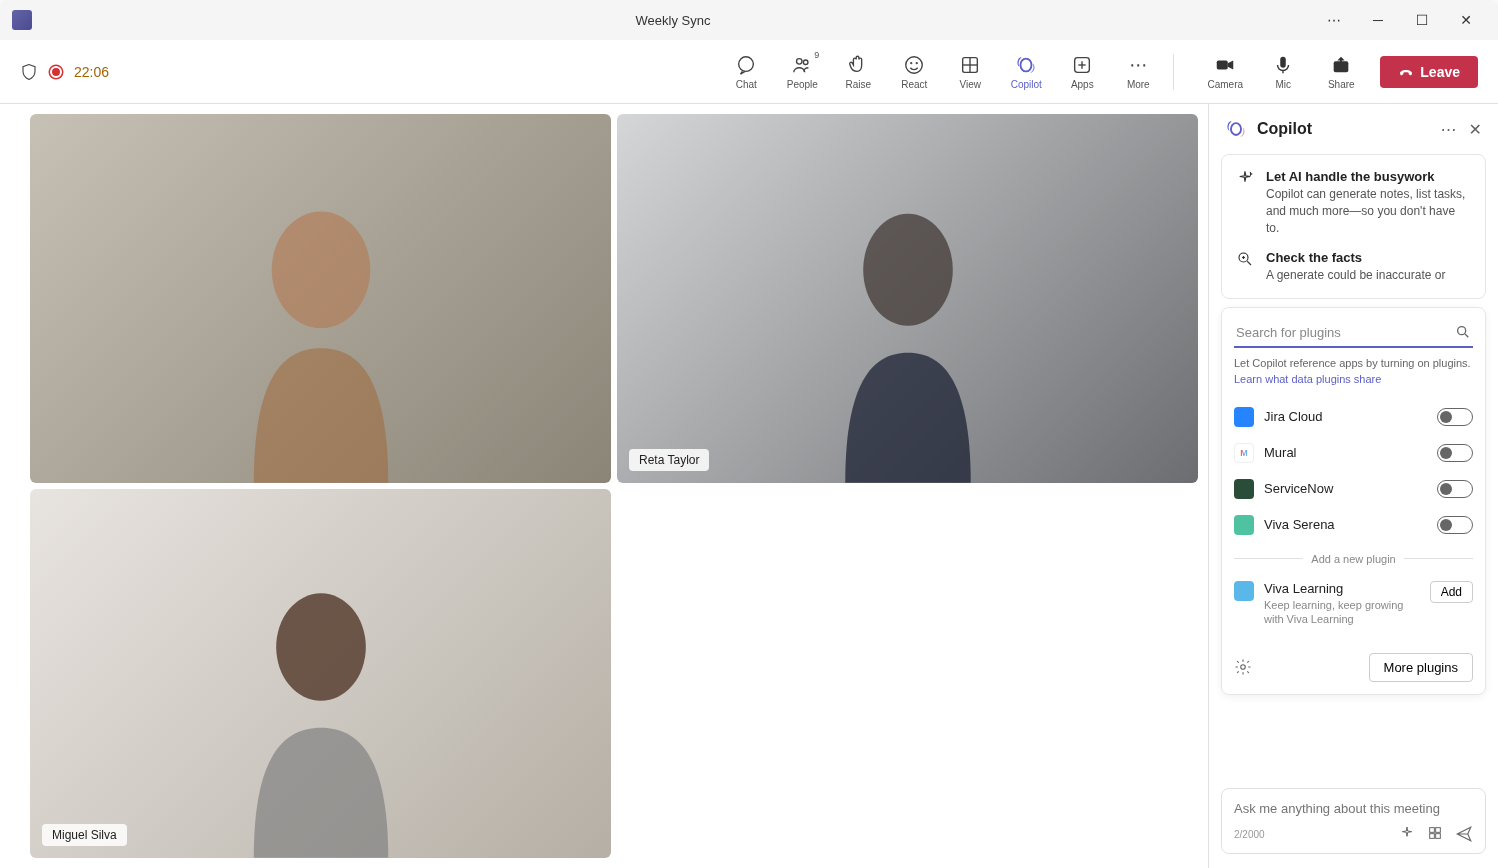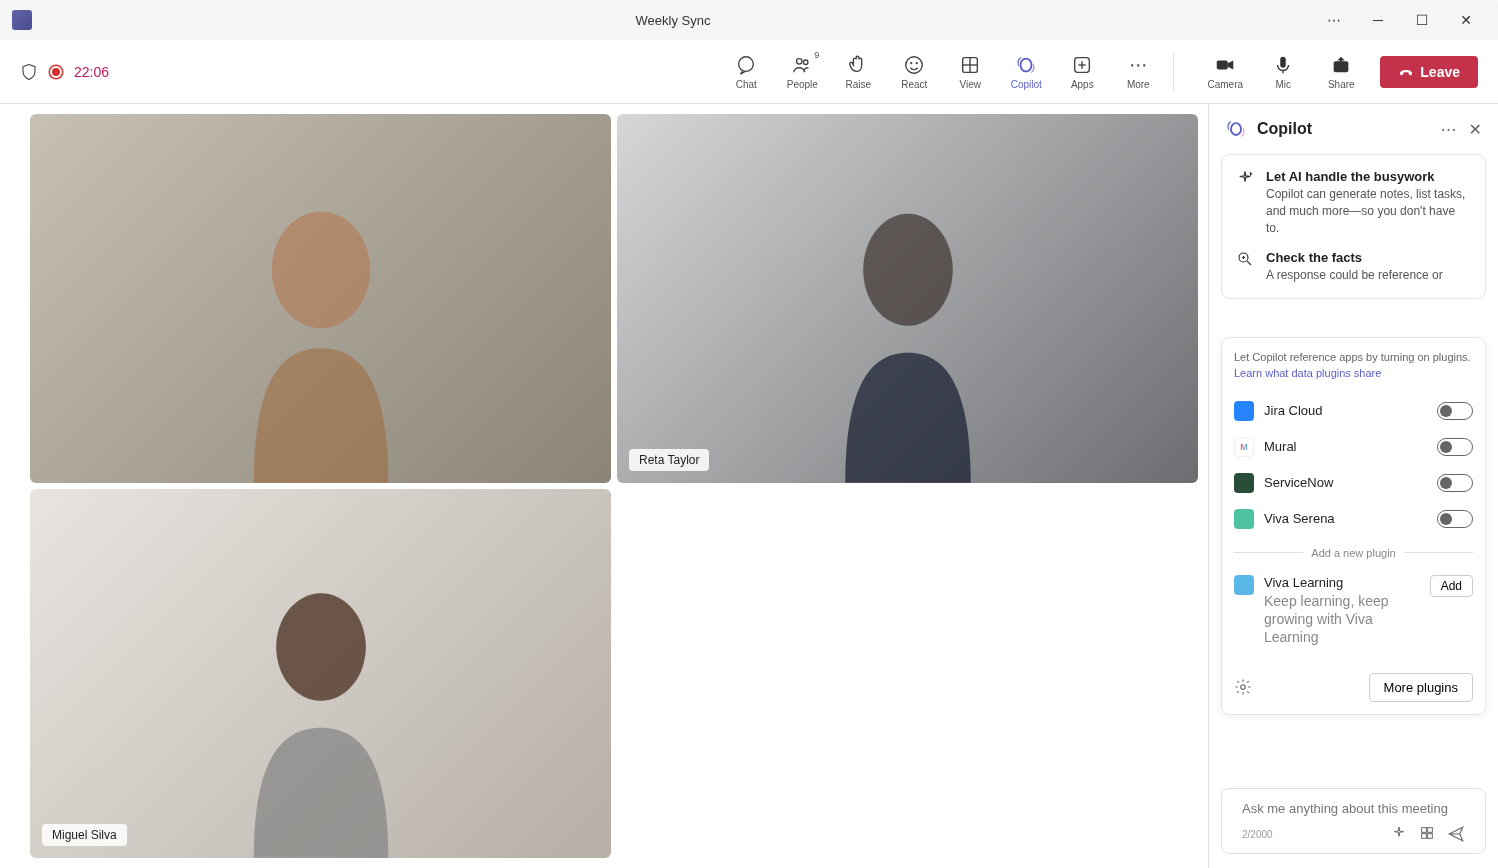--- a/index.html
+++ b/index.html
@@ -13,21 +13,21 @@
 .app-icon { width: 20px; height: 20px; background: linear-gradient(135deg, #6264a7, #4a4c8f); border-radius: 3px; }
 .titlebar-center { font-size: 13px; color: #333; }
 .titlebar-right { display: flex; gap: 4px; }
 .win-btn { width: 40px; height: 28px; display: flex; align-items: center; justify-content: center; cursor: pointer; color: #333; font-size: 14px; }
 
 
 .toolbar { height: 64px; display: flex; align-items: center; padding: 0 20px; border-bottom: 1px solid #e0e0e0; background: #fff; }
 .toolbar-left { display: flex; align-items: center; gap: 12px; }
 .shield-icon { width: 18px; height: 18px; }
 .rec-icon { width: 12px; height: 12px; border-radius: 50%; background: #d63030; }
-.timer { font-size: 14px; color: #be185d; }
+.timer { font-size: 14px; color: #a16207; }
 .toolbar-center { flex: 1; display: flex; justify-content: flex-end; align-items: center; gap: 2px; }
 .tool-item { display: flex; flex-direction: column; align-items: center; justify-content: center; width: 54px; height: 52px; cursor: pointer; border-radius: 4px; font-size: 10px; color: #555; gap: 3px; position: relative; }
 .tool-item.active { color: #5b5fc7; }
 .tool-icon { width: 22px; height: 22px; display: flex; align-items: center; justify-content: center; }
 .tool-badge { position: absolute; top: 4px; right: 10px; font-size: 9px; color: #555; }
 .toolbar-right { display: flex; align-items: center; gap: 4px; margin-left: 16px; }
 .toolbar-divider { width: 1px; height: 36px; background: #e0e0e0; margin: 0 8px; }
 .leave-btn { background: #c4314b; color: #fff; padding: 8px 18px; border-radius: 4px; display: flex; align-items: center; gap: 6px; cursor: pointer; font-size: 14px; font-weight: 600; margin-left: 8px; }
 
 
@@ -39,21 +39,21 @@
 .video-tile:nth-child(4) { background: linear-gradient(135deg, #f0eee8, #9a938a); text-align: center; }
 .person-sil { position: absolute; bottom: 0; left: 50%; transform: translateX(-50%); width: 60%; height: 85%; }
 .name-tag { position: absolute; bottom: 12px; left: 12px; background: rgba(255,255,255,0.85); padding: 4px 10px; border-radius: 4px; font-size: 12px; color: #222; }
 
 
 .copilot-panel { width: 290px; border-left: 1px solid #e0e0e0; display: flex; flex-direction: column; background: #fff; }
 .copilot-header { display: flex; align-items: center; padding: 14px 16px; gap: 10px; }
 .copilot-logo { width: 22px; height: 22px; }
 .copilot-title { font-size: 16px; font-weight: 700; color: #222; flex: 1; }
 .copilot-header-actions { display: flex; gap: 12px; color: #616161; }
-.copilot-body { flex: 1; overflow: hidden; display: flex; flex-direction: column; gap: 30px; }
+.copilot-body { flex: 1; overflow: hidden; display: flex; flex-direction: column; }
 
 .tips-card { margin: 0 12px 8px; padding: 14px; border: 1px solid #e6e6e6; border-radius: 8px; }
 .tip { display: flex; gap: 12px; margin-bottom: 14px; }
 .tip:last-child { margin-bottom: 0; }
 .tip-icon { width: 18px; flex-shrink: 0; color: #424242; }
 .tip-title { font-size: 13px; font-weight: 700; color: #222; margin-bottom: 2px; }
 .tip-desc { font-size: 12px; color: #555; line-height: 1.4; }
 
 .plugin-card { margin: 0 12px; border: 1px solid #e6e6e6; border-radius: 8px; padding: 12px; display: flex; flex-direction: column; overflow: hidden; box-shadow: 0 2px 8px rgba(0,0,0,0.06); }
 .search-box { display: flex; align-items: center; border-bottom: 2px solid #5b5fc7; padding: 4px 2px 6px; margin-bottom: 8px; }
@@ -64,27 +64,27 @@
 .plugin-row { display: flex; align-items: center; gap: 10px; padding: 8px 0; }
 .plugin-icon { width: 20px; height: 20px; border-radius: 4px; flex-shrink: 0; }
 .plugin-name { flex: 1; font-size: 13px; color: #222; }
 .toggle { width: 36px; height: 18px; background: #fff; border: 1px solid #666; border-radius: 10px; position: relative; cursor: pointer; }
 .toggle::after { content: ''; position: absolute; left: 2px; top: 2px; width: 12px; height: 12px; background: #666; border-radius: 50%; }
 .plugin-divider { display: flex; align-items: center; gap: 8px; margin: 10px 0; font-size: 11px; color: #888; }
 .plugin-divider::before, .plugin-divider::after { content: ''; flex: 1; height: 1px; background: #e0e0e0; }
 .suggest-row { display: flex; align-items: flex-start; gap: 10px; padding: 6px 0; }
 .suggest-body { flex: 1; }
 .suggest-name { font-size: 13px; color: #222; margin-bottom: 2px; }
-.suggest-desc { font-size: 14px; color: #888; line-height: 1.3; }
+.suggest-desc { font-size: 11px; color: #888; line-height: 1.3; }
 .add-btn { border: 1px solid #ccc; background: #fff; padding: 3px 10px; border-radius: 4px; font-size: 12px; cursor: pointer; }
 .plugin-footer { display: flex; align-items: center; justify-content: space-between; margin-top: 10px; padding-top: 10px; }
 .gear { width: 18px; height: 18px; color: #666; cursor: pointer; }
 .more-plugins-btn { border: 1px solid #ccc; background: #fff; padding: 6px 14px; border-radius: 4px; font-size: 13px; cursor: pointer; }
 
-.compose { margin: 10px 12px 14px; border: 1px solid #e0e0e0; border-radius: 8px; padding: 10px 20px; }
+.compose { margin: 10px 12px 14px; border: 1px solid #e0e0e0; border-radius: 8px; padding: 10px 12px; }
 .compose-input { width: 100%; border: none; outline: none; font-size: 13px; color: #666; background: transparent; }
 .compose-footer { display: flex; align-items: center; justify-content: space-between; margin-top: 8px; }
 .compose-count { font-size: 10px; color: #999; }
 .compose-actions { display: flex; gap: 12px; color: #666; }
 .compose-actions svg { cursor: pointer; }
 </style>
 </head>
 <body>
 
 <div class="app-window">
@@ -280,26 +280,33 @@
           </div>
           <div class="tip">
             <div class="tip-icon"><svg viewBox="0 0 24 24" width="18" height="18" fill="none" stroke="#333" stroke-width="1.5">
                   <circle cx="10" cy="10" r="6"></circle>
                   <line x1="15" y1="15" x2="20" y2="20"></line>
                   <line x1="10" y1="8" x2="10" y2="12"></line>
                   <line x1="8" y1="10" x2="12" y2="10"></line>
                 </svg></div>
             <div>
               <div class="tip-title">Check the facts</div>
-              <div class="tip-desc">A response could be reference or</div>
+              <div class="tip-desc">A generate could be inaccurate or</div>
             </div>
           </div>
         </div>
 
         <div class="plugin-card">
+          <div class="search-box">
+            <input class="search-input" placeholder="Search for plugins" style="">
+            <svg width="16" height="16" viewBox="0 0 24 24" fill="none" stroke="#666" stroke-width="2">
+                <circle cx="10" cy="10" r="6"></circle>
+                <line x1="15" y1="15" x2="20" y2="20"></line>
+              </svg>
+          </div>
           <div class="plugin-note">
             <span>Let Copilot reference apps by turning on plugins.</span>
             <a href="#">Learn what data plugins share</a>
           </div>
 
           <div class="plugin-row">
             <div class="plugin-icon" style="background:#2684ff;"></div>
             <div class="plugin-name">Jira Cloud</div>
             <div class="toggle"></div>
           </div>

